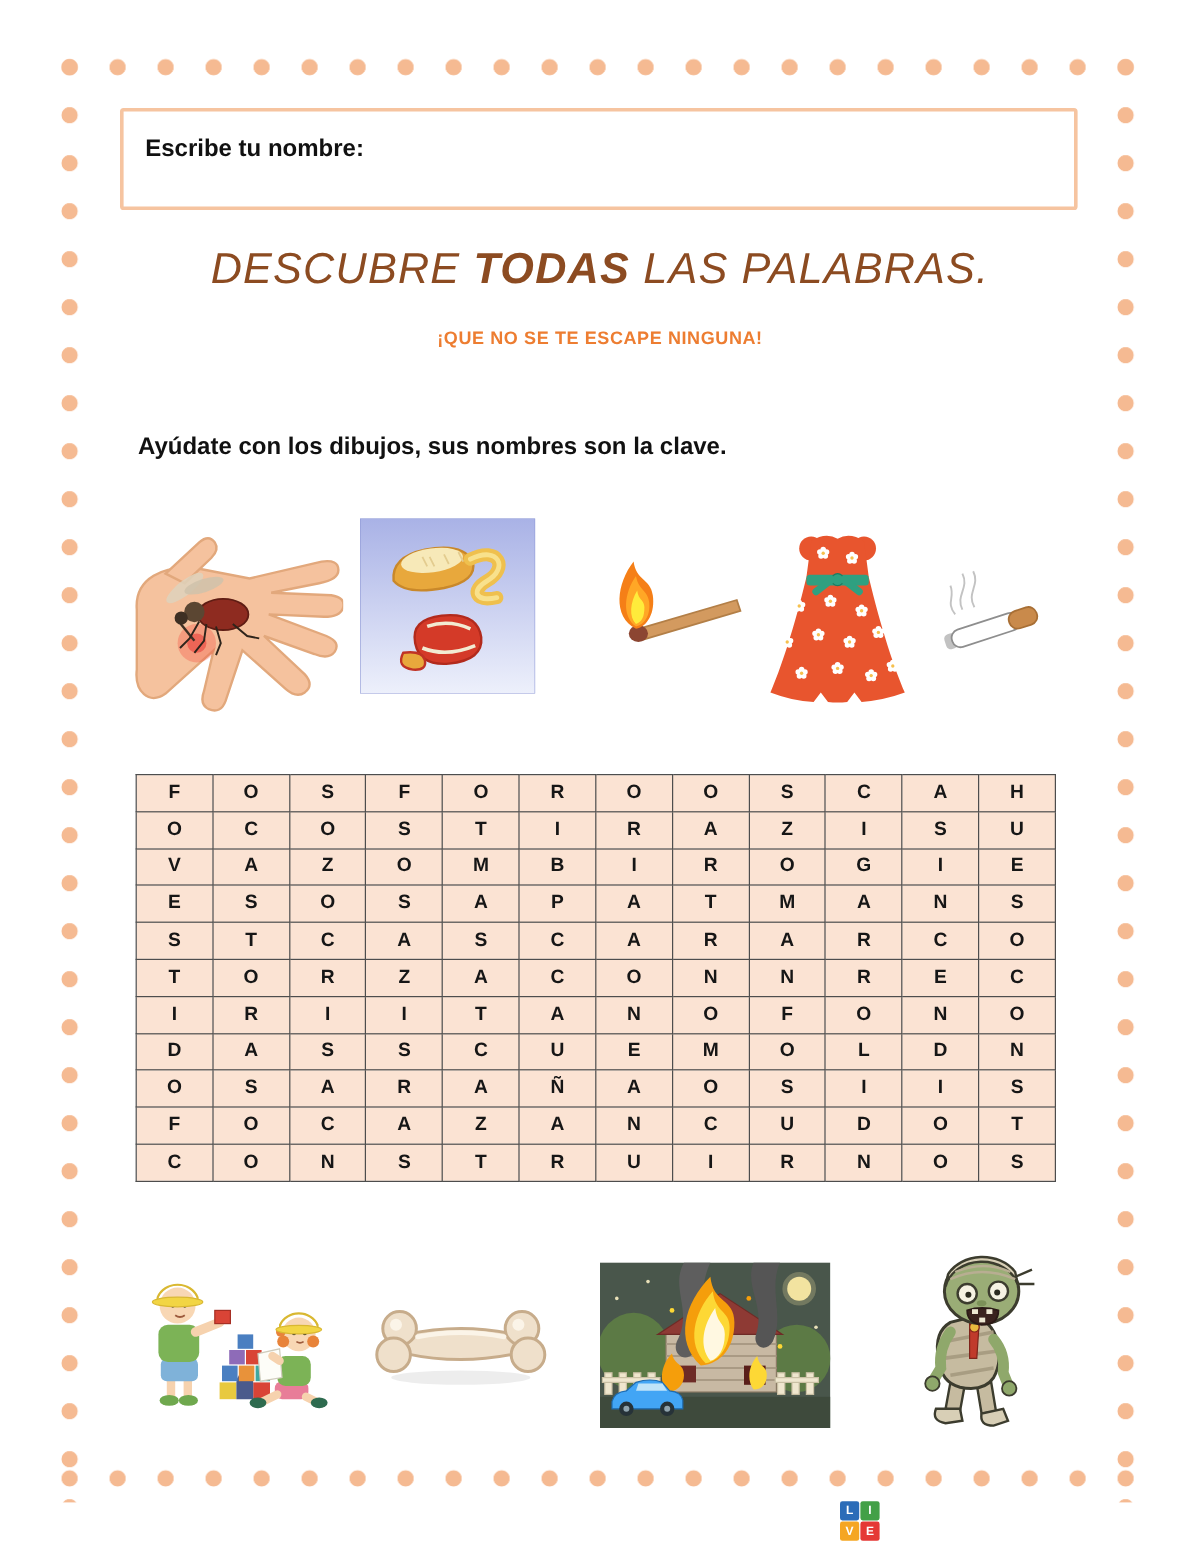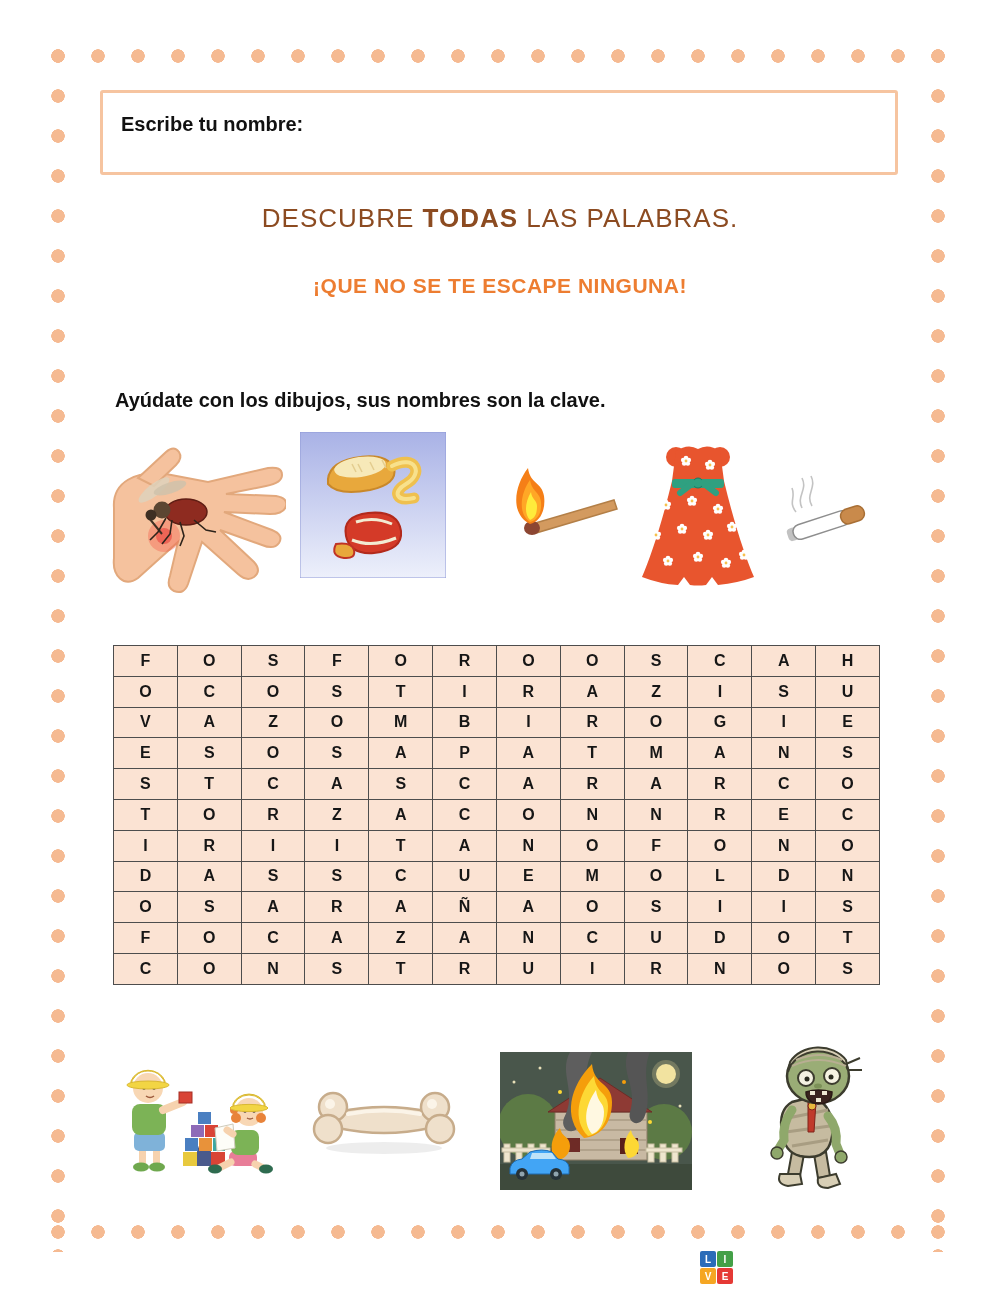--- a/index.html
+++ b/index.html
@@ -21,25 +21,25 @@
 
   
   .name-box { position:absolute; left:100px; top:90px; width:798px; height:85px;
     border:3px solid var(--box-border); border-radius:3px; background:#fff; }
   .name-box-label { position:absolute; left:18px; top:20px; font-size:20px; font-weight:bold; color:#111; }
   .name-input { position:absolute; left:210px; top:14px; width:560px; height:34px; border:none; outline:none;
     font-size:20px; font-family:inherit; background:transparent; }
 
   
   .title { position:absolute; left:0; top:203px; width:100%; text-align:center;
-    font-size:26px; color:var(--title-color); letter-spacing:1px; font-weight:400; }
+    font-size:36px; color:var(--title-color); letter-spacing:1px; font-weight:400;font-style:italic; }
   .title .bold { font-weight:bold; }
   .subtitle { position:absolute; left:0; top:274px; width:100%; text-align:center;
-    font-size:21px; font-weight:bold; color:var(--subtitle-color); letter-spacing:.5px; }
-  .instruction { position:absolute; left:115px; top:361px; font-size:20px; font-weight:bold; color:#111;margin-top:28px; }
+    font-size:15px; font-weight:bold; color:var(--subtitle-color); letter-spacing:.5px; }
+  .instruction { position:absolute; left:115px; top:361px; font-size:20px; font-weight:bold; color:#111; }
 
   .pic { position:absolute; }
 
   
   .wordsearch { position:absolute; left:113px; top:645px; width:767px;
     border-collapse:collapse; table-layout:fixed; }
   .wordsearch td { border:1px solid var(--cell-border); background:var(--cell-fill);
     height:30.8px; text-align:center; vertical-align:middle;
     font-size:16px; font-weight:bold; color:#161616; cursor:pointer; }
 

